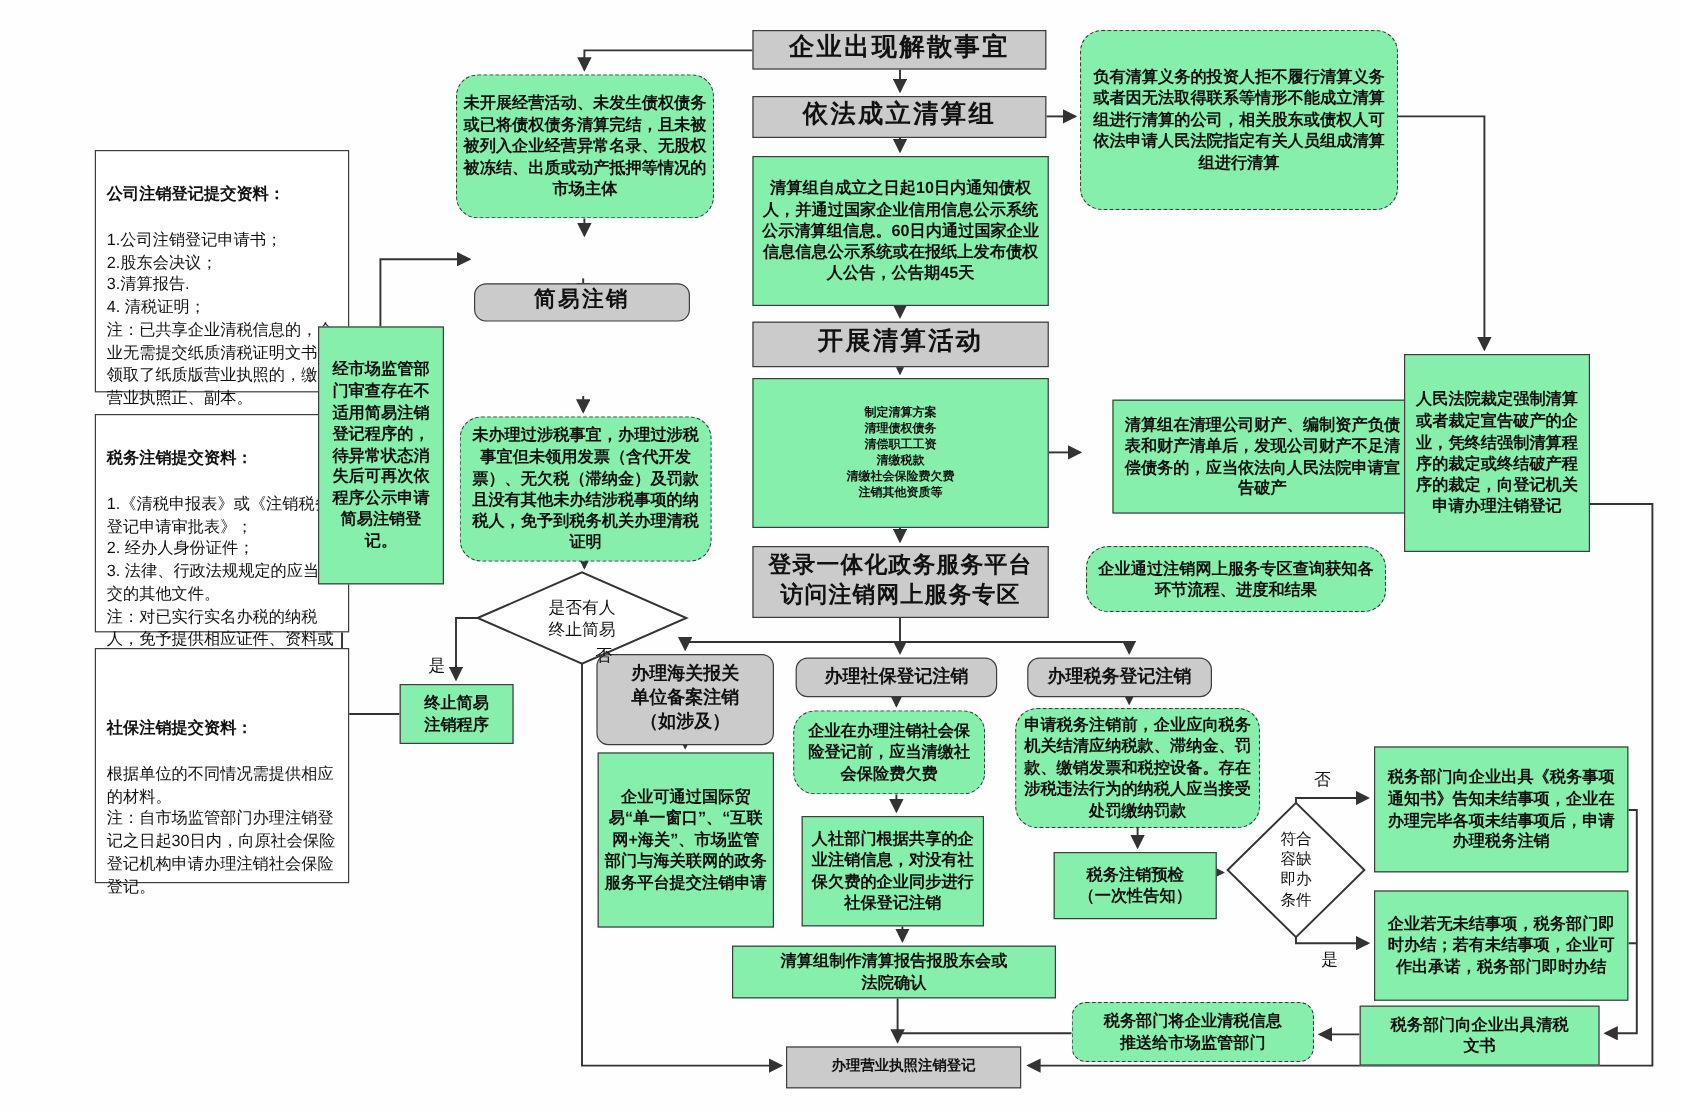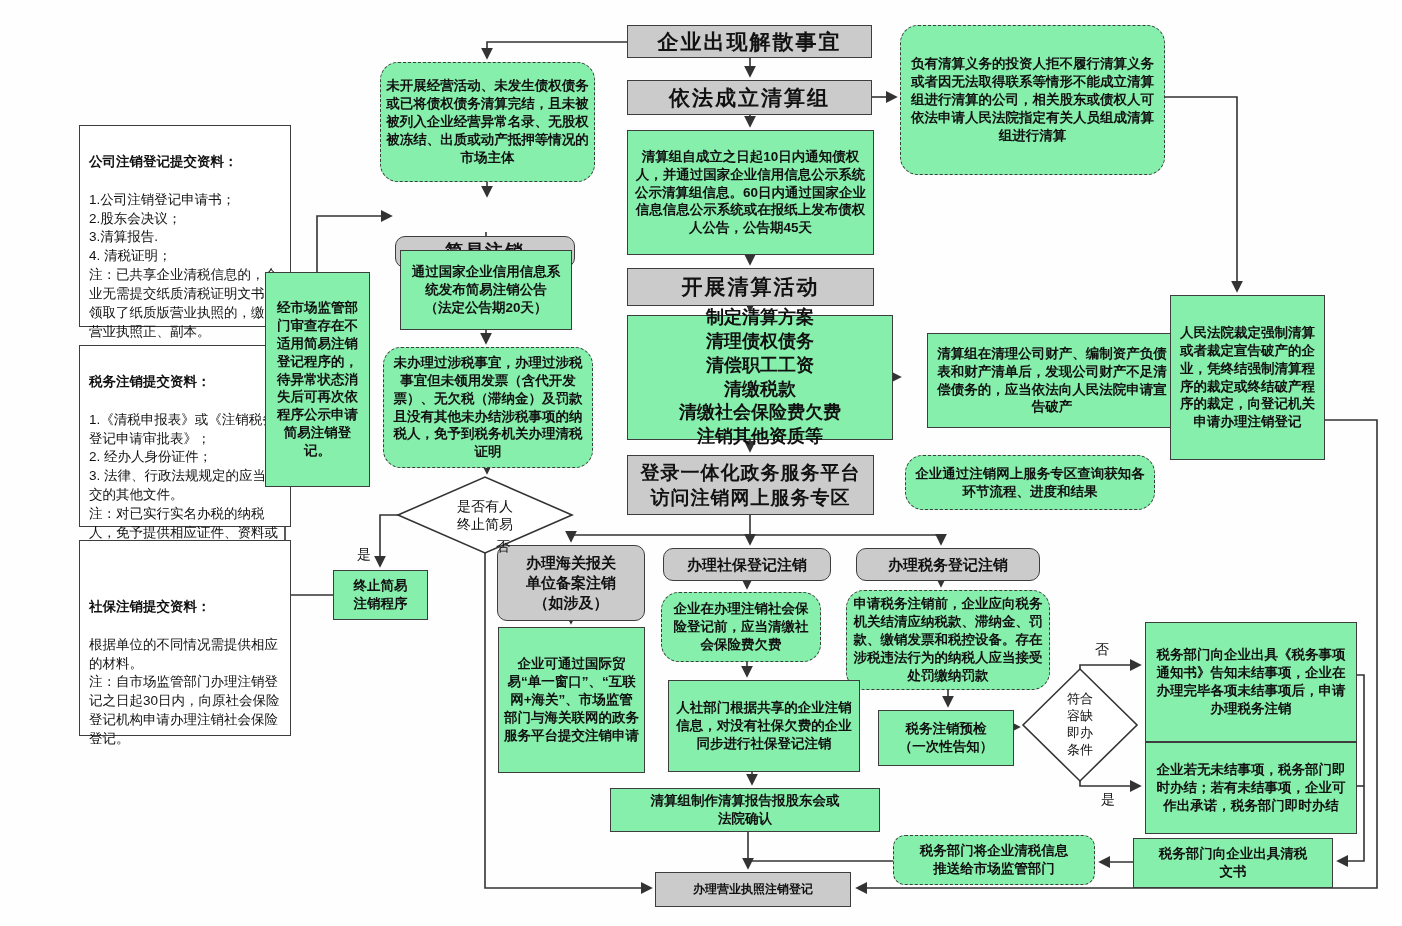--- a/index.html
+++ b/index.html
@@ -3,21 +3,21 @@
 <meta charset="utf-8">
 <style>
   html,body{margin:0;padding:0;background:#ffffff;}
   #canvas{position:relative;width:1402px;height:926px;background:#fefefe;
           font-family:"Liberation Sans","DejaVu Sans",sans-serif;overflow:hidden;}
   svg.layer{position:absolute;left:0;top:0;z-index:1;}
   .node{position:absolute;z-index:2;box-sizing:border-box;border:1.6px solid #3d3d3d;
         background:#86efac;display:flex;align-items:center;justify-content:center;
         text-align:center;white-space:pre-line;color:#111;padding:2px 5px;
         line-height:1.32;font-size:13.5px;font-weight:bold;}
-  .gray{background:#cbcbcb;}
+  .gray{background:#cbcbcb;font-family:Liberation Mono, monospace;}
   .dashed{border-style:dashed;border-radius:18px;border-width:1.6px;}
   .rounded{border-radius:10px;}
   .hdr{font-weight:bold;}
   .f21{font-size:21px;letter-spacing:2px;}
   .f19{font-size:19px;letter-spacing:1px;}
   .f18{font-size:18px;letter-spacing:2px;margin-top:36px;}
   .f16{font-size:12px;}
   .f15{font-size:15px;}
   .panel{position:absolute;z-index:2;box-sizing:border-box;border:1.6px solid #3d3d3d;
          background:#fff;padding:8px 9px;font-size:13.5px;line-height:1.4;color:#111;
@@ -100,64 +100,62 @@
     <div class="panel-title">社保注销提交资料：</div>
     <div class="panel-body">根据单位的不同情况需提供相应的材料。
 注：自市场监管部门办理注销登记之日起30日内，向原社会保险登记机构申请办理注销社会保险登记。</div>
   </div>
 
   <div class="node gray hdr f21" style="left:627px;top:25px;width:245px;height:33px">企业出现解散事宜</div>
   <div class="node gray hdr f21" style="left:627px;top:80px;width:245px;height:35px">依法成立清算组</div>
   <div class="node" style="left:627px;top:130px;width:247px;height:125px">清算组自成立之日起10日内通知债权人，并通过国家企业信用信息公示系统公示清算组信息。60日内通过国家企业信息信息公示系统或在报纸上发布债权人公告，公告期45天</div>
   <div class="node dashed" style="left:900px;top:25px;width:265px;height:150px">负有清算义务的投资人拒不履行清算义务或者因无法取得联系等情形不能成立清算组进行清算的公司，相关股东或债权人可依法申请人民法院指定有关人员组成清算组进行清算</div>
   <div class="node gray hdr f21" style="left:627px;top:268px;width:247px;height:38px">开展清算活动</div>
-  <div class="node" style="left:627px;top:315px;width:266px;height:125px;font-size:18px">制定清算方案
+  <div class="node" style="left:627px;top:315px;width:247px;height:125px;font-size:10px">制定清算方案
 清理债权债务
 清偿职工工资
 清缴税款
 清缴社会保险费欠费
 注销其他资质等</div>
   <div class="node" style="left:927px;top:333px;width:250px;height:95px">清算组在清理公司财产、编制资产负债表和财产清单后，发现公司财产不足清偿债务的，应当依法向人民法院申请宣告破产</div>
   <div class="node" style="left:1170px;top:295px;width:155px;height:165px">人民法院裁定强制清算或者裁定宣告破产的企业，凭终结强制清算程序的裁定或终结破产程序的裁定，向登记机关申请办理注销登记</div>
   <div class="node gray hdr f19" style="left:627px;top:455px;width:247px;height:60px">登录一体化政务服务平台
 访问注销网上服务专区</div>
   <div class="node dashed" style="left:905px;top:455px;width:250px;height:55px">企业通过注销网上服务专区查询获知各环节流程、进度和结果</div>
 
   <div class="node dashed" style="left:380px;top:62px;width:215px;height:120px">未开展经营活动、未发生债权债务或已将债权债务清算完结，且未被被列入企业经营异常名录、无股权被冻结、出质或动产抵押等情况的市场主体</div>
   <div class="node gray rounded hdr f18" style="left:395px;top:200px;width:180px;height:32px">简易注销</div>
-  <div class="node" style="left:400px;top:250px;width:172px;height:80px">通过国家企业信用信息系统发布简易注销公告
-（法定公告期20天）</div>
   <div class="node" style="left:265px;top:272px;width:105px;height:215px">经市场监管部门审查存在不适用简易注销登记程序的，待异常状态消失后可再次依程序公示申请简易注销登记。</div>
   <div class="node dashed" style="left:383px;top:347px;width:210px;height:121px">未办理过涉税事宜，办理过涉税事宜但未领用发票（含代开发票）、无欠税（滞纳金）及罚款且没有其他未办结涉税事项的纳税人，免予到税务机关办理清税证明</div>
   <div class="dtext" style="left:425px;top:488px;width:120px;height:54px;font-size:14px">是否有人
 终止简易</div>
   <div class="node" style="left:333px;top:570px;width:95px;height:50px">终止简易
 注销程序</div>
   <div class="lbl" style="left:357px;top:546px">是</div>
   <div class="lbl" style="left:496px;top:538px">否</div>
 
   <div class="node gray rounded hdr f15" style="left:497px;top:545px;width:148px;height:76px">办理海关报关
 单位备案注销
 （如涉及）</div>
   <div class="node gray rounded hdr f15" style="left:663px;top:548px;width:168px;height:33px">办理社保登记注销</div>
-  <div class="node gray rounded hdr f15" style="left:856px;top:548px;width:184px;height:33px">办理税务登记注销</div>
+  <div class="node gray rounded hdr f15" style="left:856px;top:548px;width:154px;height:33px">办理税务登记注销</div>
   <div class="node" style="left:498px;top:627px;width:147px;height:146px">企业可通过国际贸易“单一窗口”、“互联网+海关”、市场监管部门与海关联网的政务服务平台提交注销申请</div>
   <div class="node dashed" style="left:661px;top:592px;width:160px;height:70px">企业在办理注销社会保险登记前，应当清缴社会保险费欠费</div>
   <div class="node dashed" style="left:846px;top:590px;width:204px;height:100px">申请税务注销前，企业应向税务机关结清应纳税款、滞纳金、罚款、缴销发票和税控设备。存在涉税违法行为的纳税人应当接受处罚缴纳罚款</div>
-  <div class="node" style="left:668px;top:680px;width:192px;height:92px">人社部门根据共享的企业注销信息，对没有社保欠费的企业同步进行社保登记注销</div>
+  <div class="node" style="left:668px;top:680px;width:152px;height:92px">人社部门根据共享的企业注销信息，对没有社保欠费的企业同步进行社保登记注销</div>
   <div class="node" style="left:878px;top:710px;width:136px;height:56px">税务注销预检
 （一次性告知）</div>
   <div class="dtext" style="left:1048px;top:683px;width:64px;height:84px;font-size:13px">符合
 容缺
 即办
 条件</div>
   <div class="lbl" style="left:1095px;top:641px">否</div>
   <div class="lbl" style="left:1101px;top:791px">是</div>
 
-  <div class="node" style="left:1145px;top:622px;width:212px;height:120px">税务部门向企业出具《税务事项通知书》告知未结事项，企业在办理完毕各项未结事项后，申请办理税务注销</div>
+  <div class="node" style="left:1145px;top:622px;width:212px;height:105px">税务部门向企业出具《税务事项通知书》告知未结事项，企业在办理完毕各项未结事项后，申请办理税务注销</div>
   <div class="node" style="left:1145px;top:742px;width:212px;height:92px">企业若无未结事项，税务部门即时办结；若有未结事项，企业可作出承诺，税务部门即时办结</div>
   <div class="node" style="left:1133px;top:838px;width:200px;height:50px">税务部门向企业出具清税
 文书</div>
 
   <div class="node" style="left:610px;top:788px;width:270px;height:44px">清算组制作清算报告报股东会或
 法院确认</div>
   <div class="node dashed" style="left:893px;top:835px;width:202px;height:50px;border-radius:12px">税务部门将企业清税信息
 推送给市场监管部门</div>
   <div class="node gray hdr f16" style="left:655px;top:872px;width:196px;height:35px">办理营业执照注销登记</div>
 

